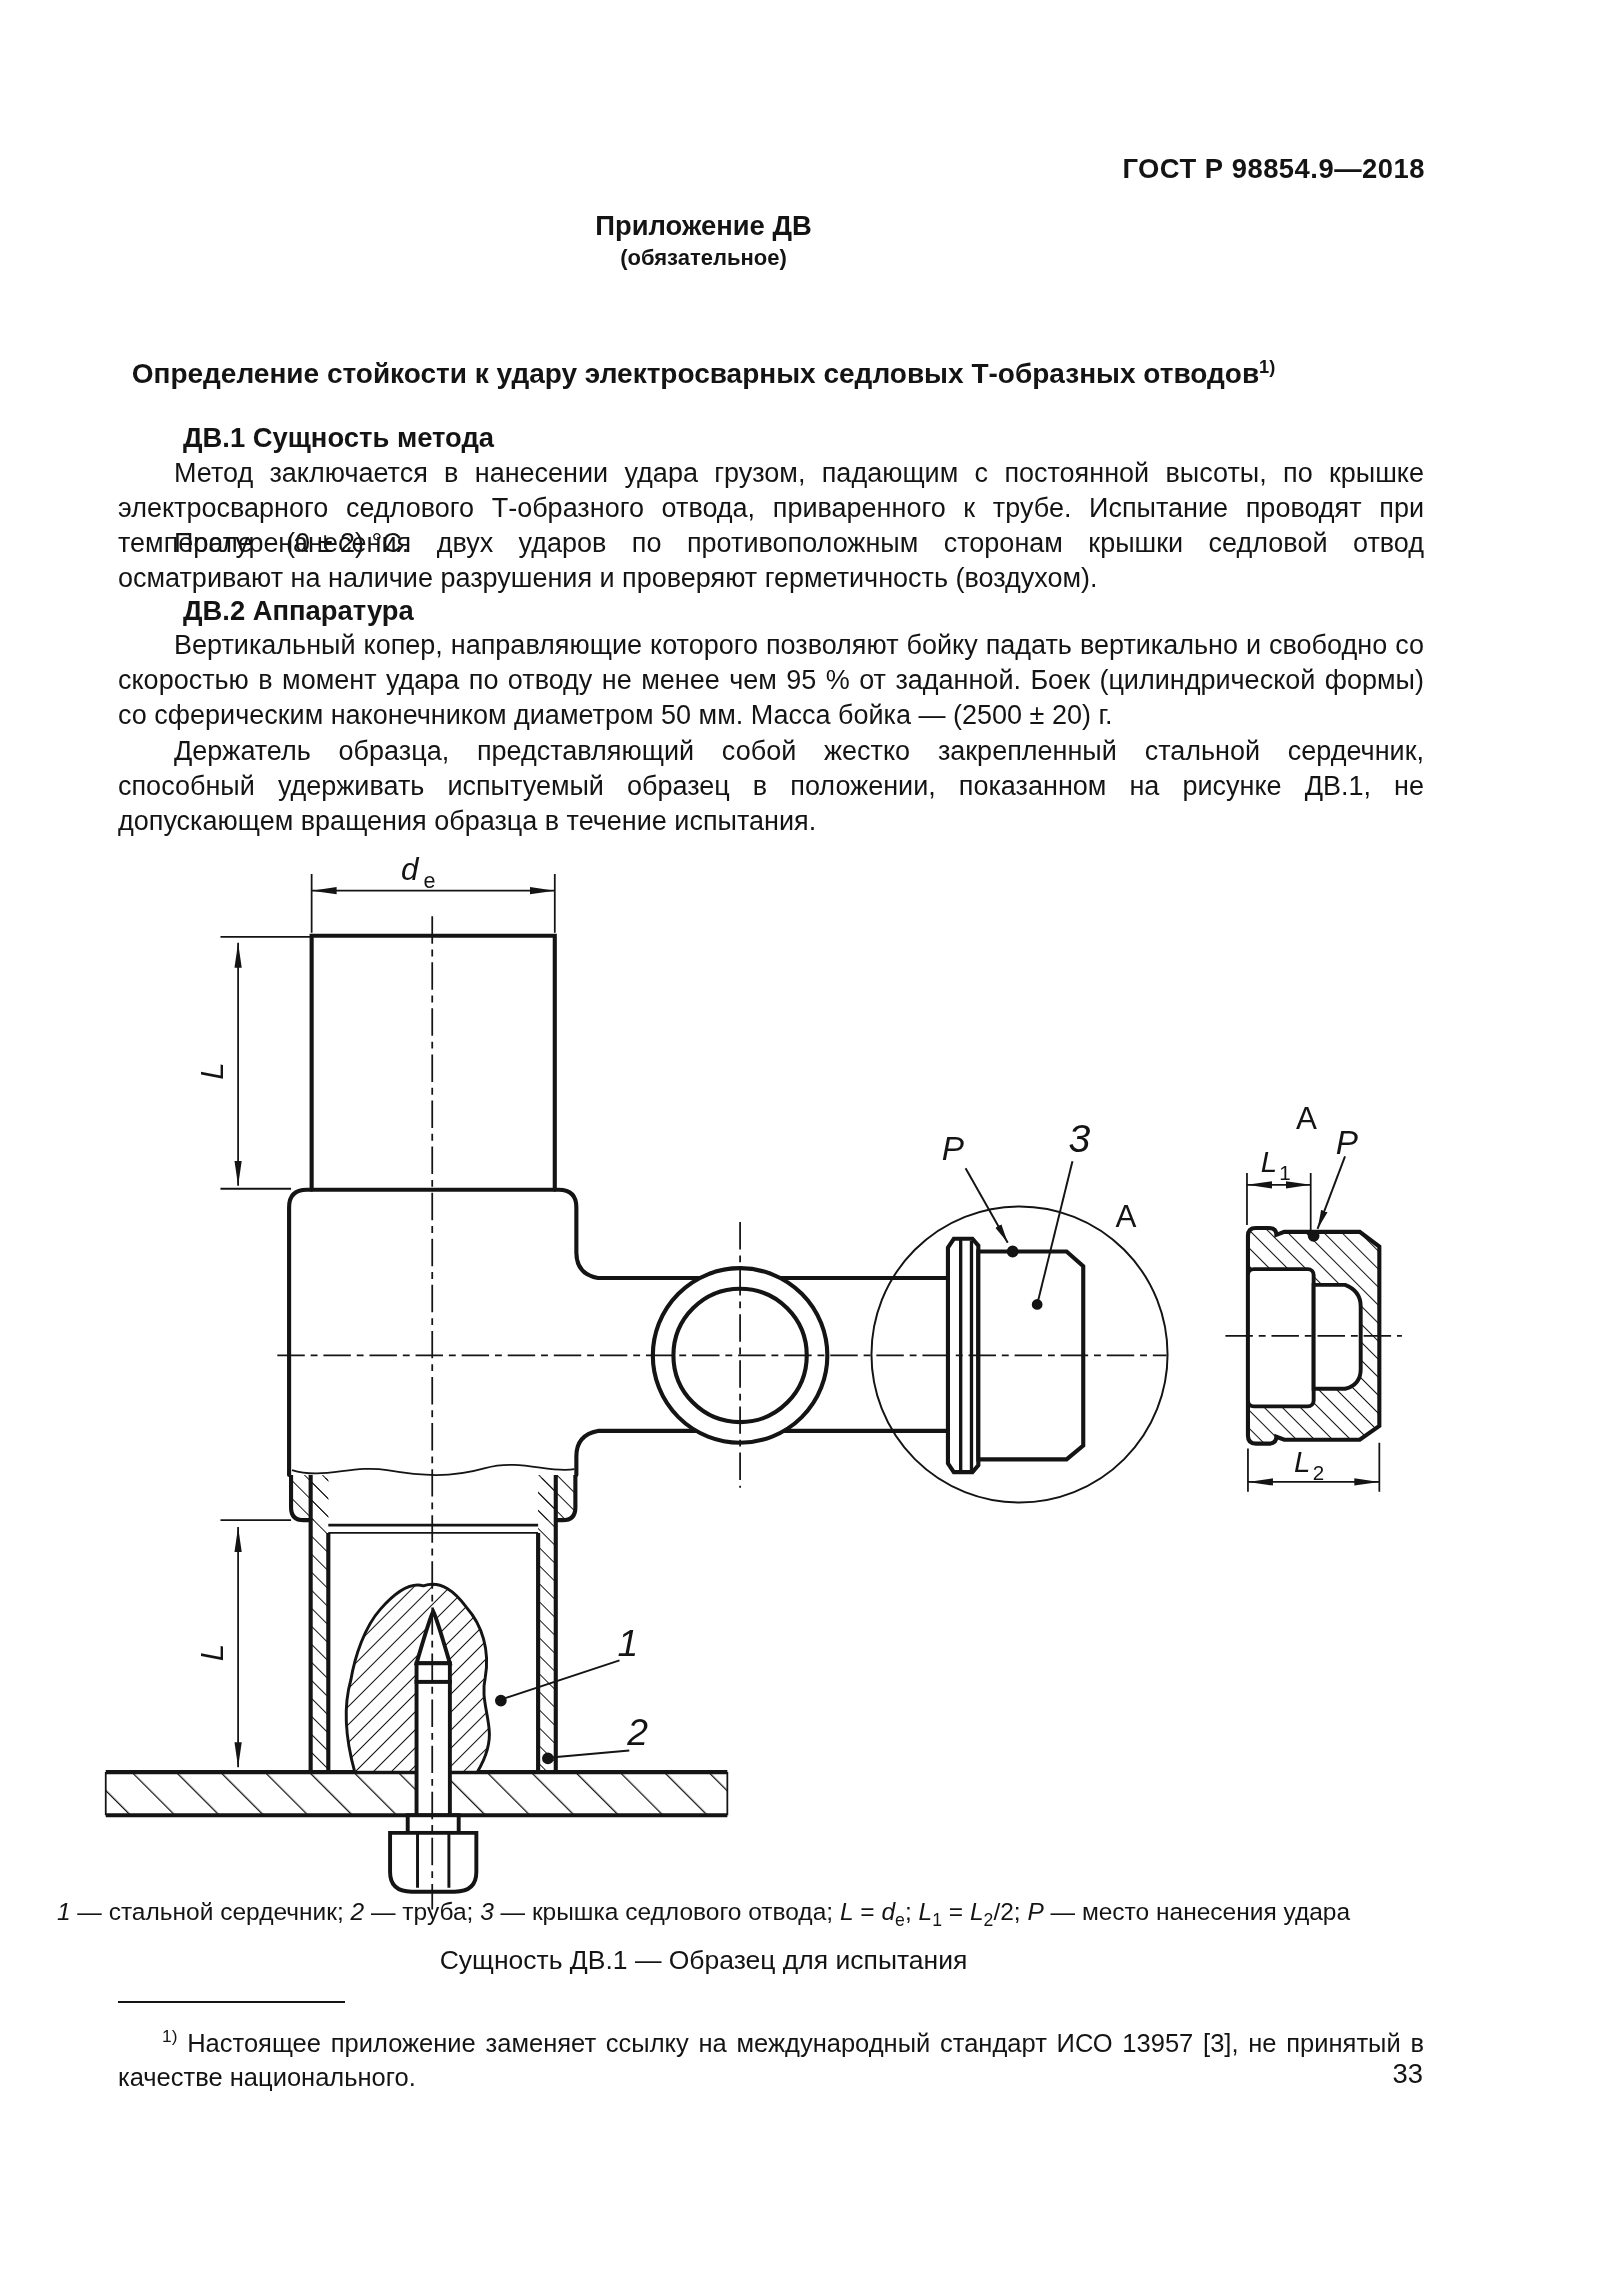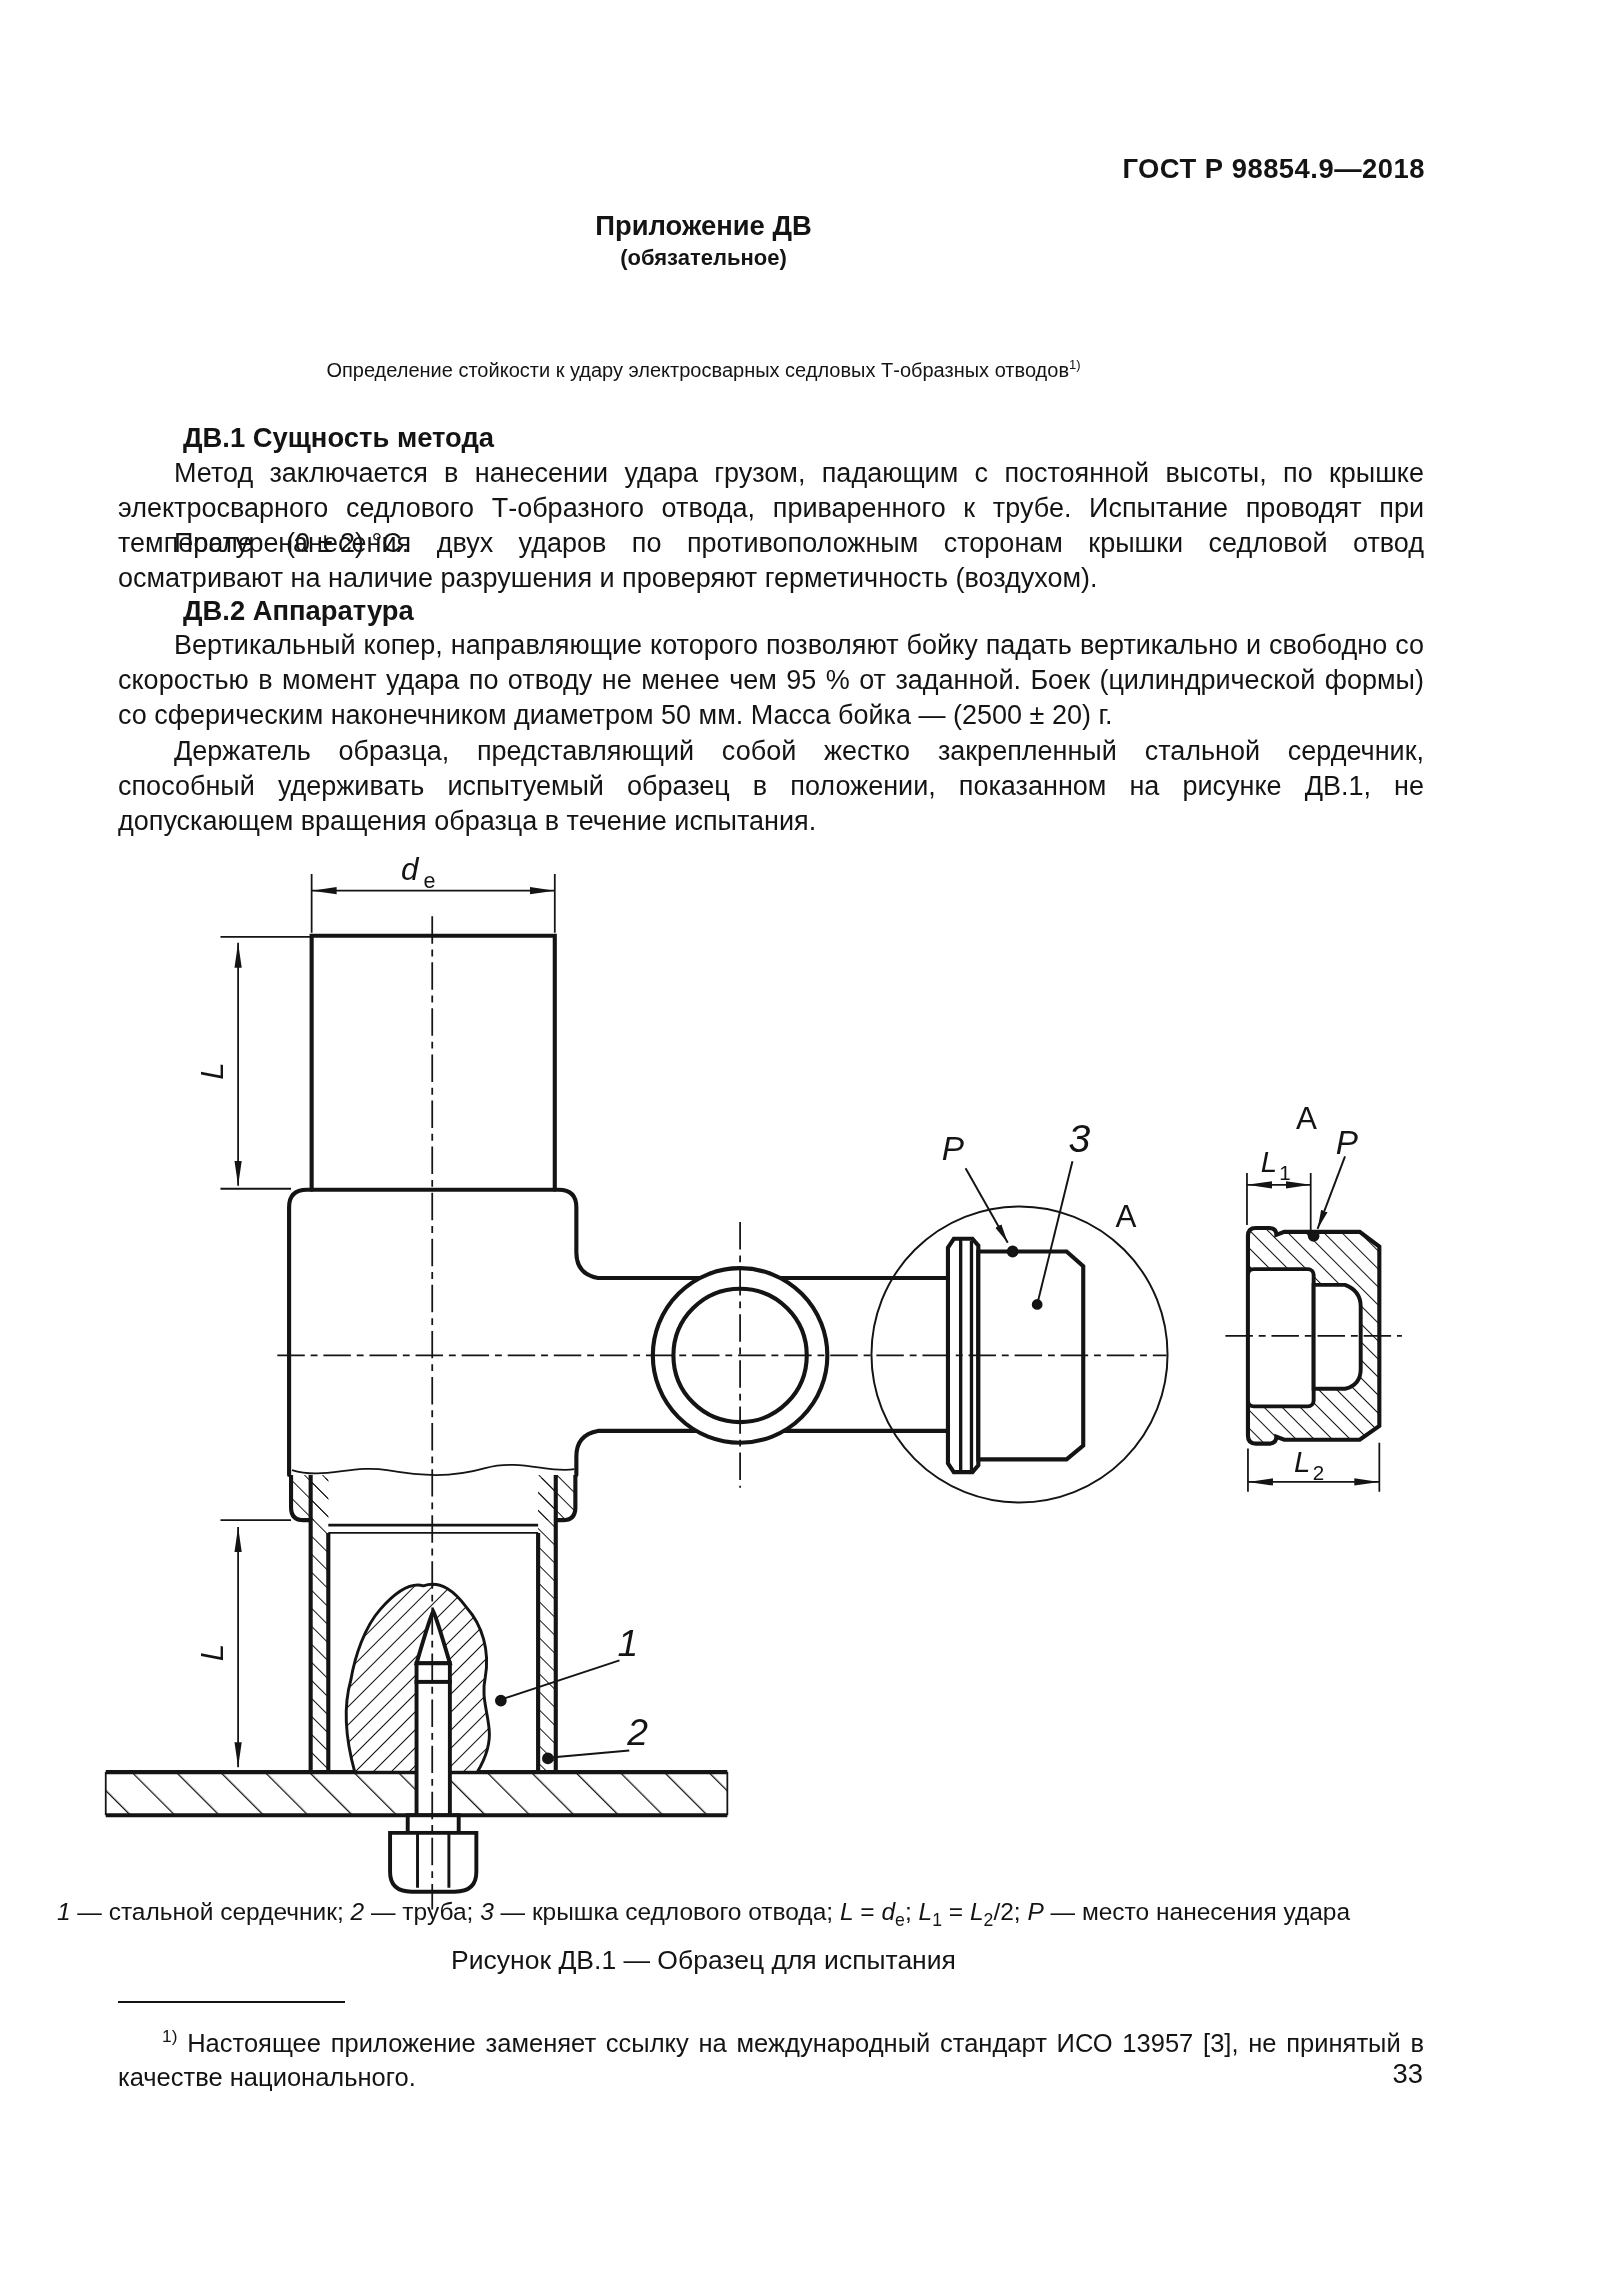--- a/index.html
+++ b/index.html
@@ -6,21 +6,21 @@
   body{
     width:1621px;height:2293px;position:relative;background:#ffffff;
     font-family:"Liberation Sans", sans-serif;color:#141414;
     -webkit-font-smoothing:antialiased;
   }
   .abs{position:absolute;}
   .center{left:0;width:1407px;text-align:center;}
   .head-ref{top:153px;right:196px;font-size:27.4px;font-weight:bold;letter-spacing:0.5px;}
   .apx-label{top:210px;font-size:27.4px;font-weight:bold;}
   .apx-note{top:245px;font-size:22px;font-weight:bold;}
-  .main-title{top:357px;font-size:20px;font-weight:normal;}
+  .main-title{top:357px;font-size:28px;font-weight:bold;}
   .main-title sup{font-size:0.65em;}
   .sec-head{left:183px;width:1245px;font-size:27.4px;font-weight:bold;}
   .para{left:118px;width:1306px;font-size:27px;line-height:35px;text-align:justify;text-indent:56px;}
   .h1-dv1{top:422px;}
   .p-dv1a{top:456px;}
   .p-dv1b{top:526px;}
   .h1-dv2{top:595px;}
   .p-dv2a{top:628px;}
   .p-dv2b{top:734px;}
   .fig-wrap{left:93px;top:823px;width:1353px;height:1108px;}
@@ -199,19 +199,19 @@
     <text class="it" x="1286" y="1196" font-size="30">L</text>
     <text x="1305" y="1204" font-size="21">1</text>
     <text class="it" x="1320" y="1502" font-size="30">L</text>
     <text x="1339" y="1510" font-size="21">2</text>
     <text class="it" x="630" y="1690" font-size="38">1</text>
     <text class="it" x="640" y="1780" font-size="38">2</text>
   </g>
 </svg>
 
 <div class="abs center fig-caption"><span style="font-style: italic;">1</span><span> — стальной сердечник; </span><span style="font-style: italic;">2</span><span> — труба; </span><span style="font-style: italic;">3</span><span> — крышка седлового отвода; </span><span style="font-style: italic;">L</span><span> = </span><span style="font-style: italic;">d</span><sub>e</sub><span>; </span><span style="font-style: italic;">L</span><sub>1</sub><span> = </span><span style="font-style: italic;">L</span><sub>2</sub><span>/2; </span><span style="font-style: italic;">P</span><span> — место нанесения удара</span></div>
-<div class="abs center fig-title">Рисунок ДВ.1 — Образец для испытания</div>
+<div class="abs center fig-title">Сущность ДВ.1 — Образец для испытания</div>
 
 <div class="abs fn-rule"></div>
 <div class="abs footnote"><sup>1)</sup><span> Настоящее приложение заменяет ссылку на международный стандарт ИСО 13957 [3], не принятый в качестве национального.</span></div>
 
 <div class="abs page-num">33</div>
 
 
 </body></html>

